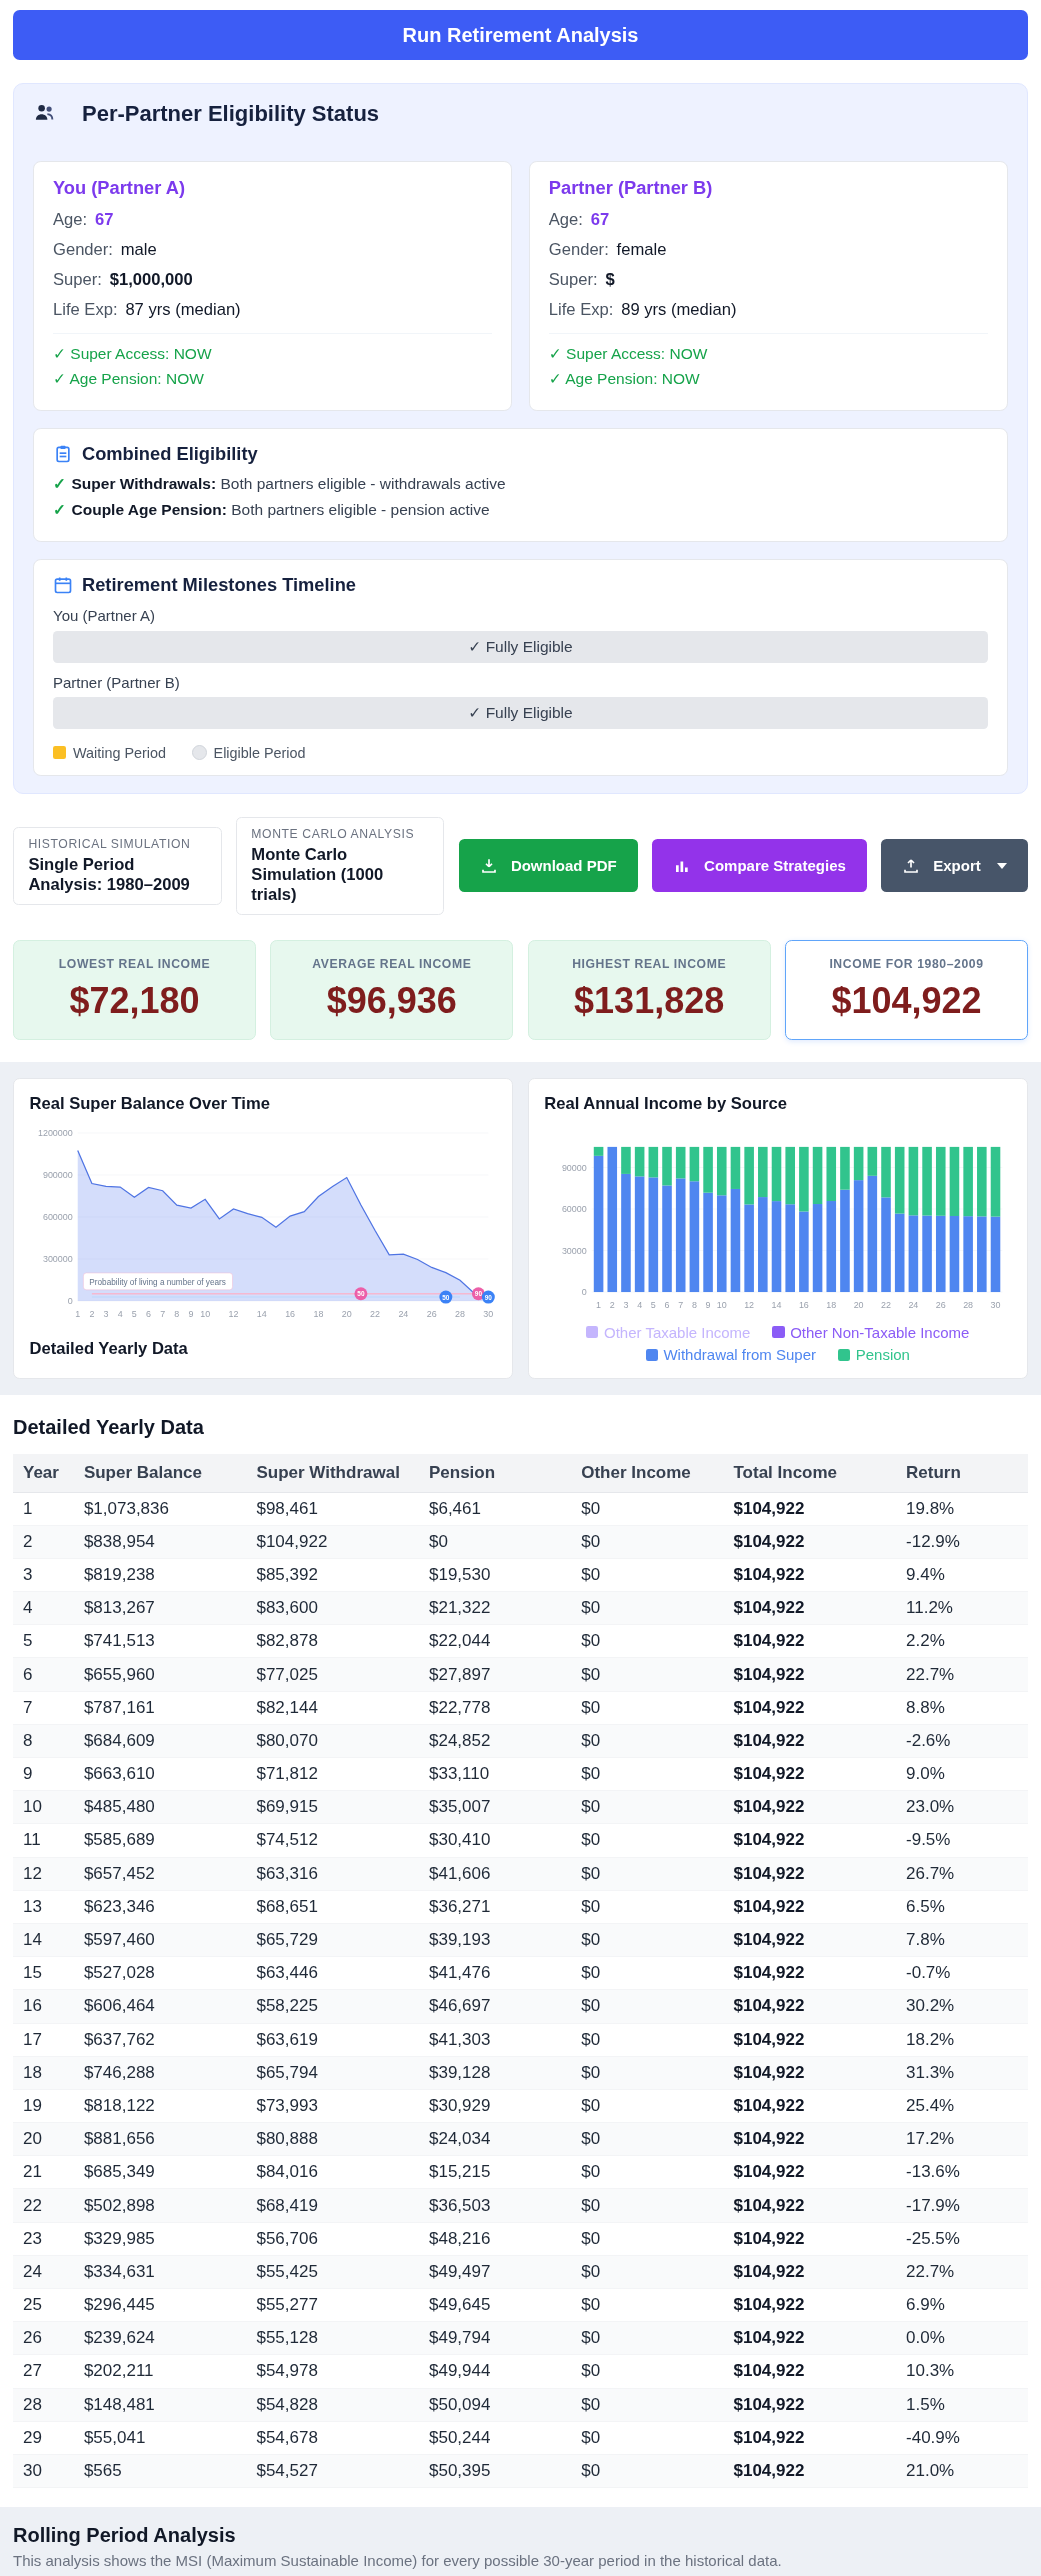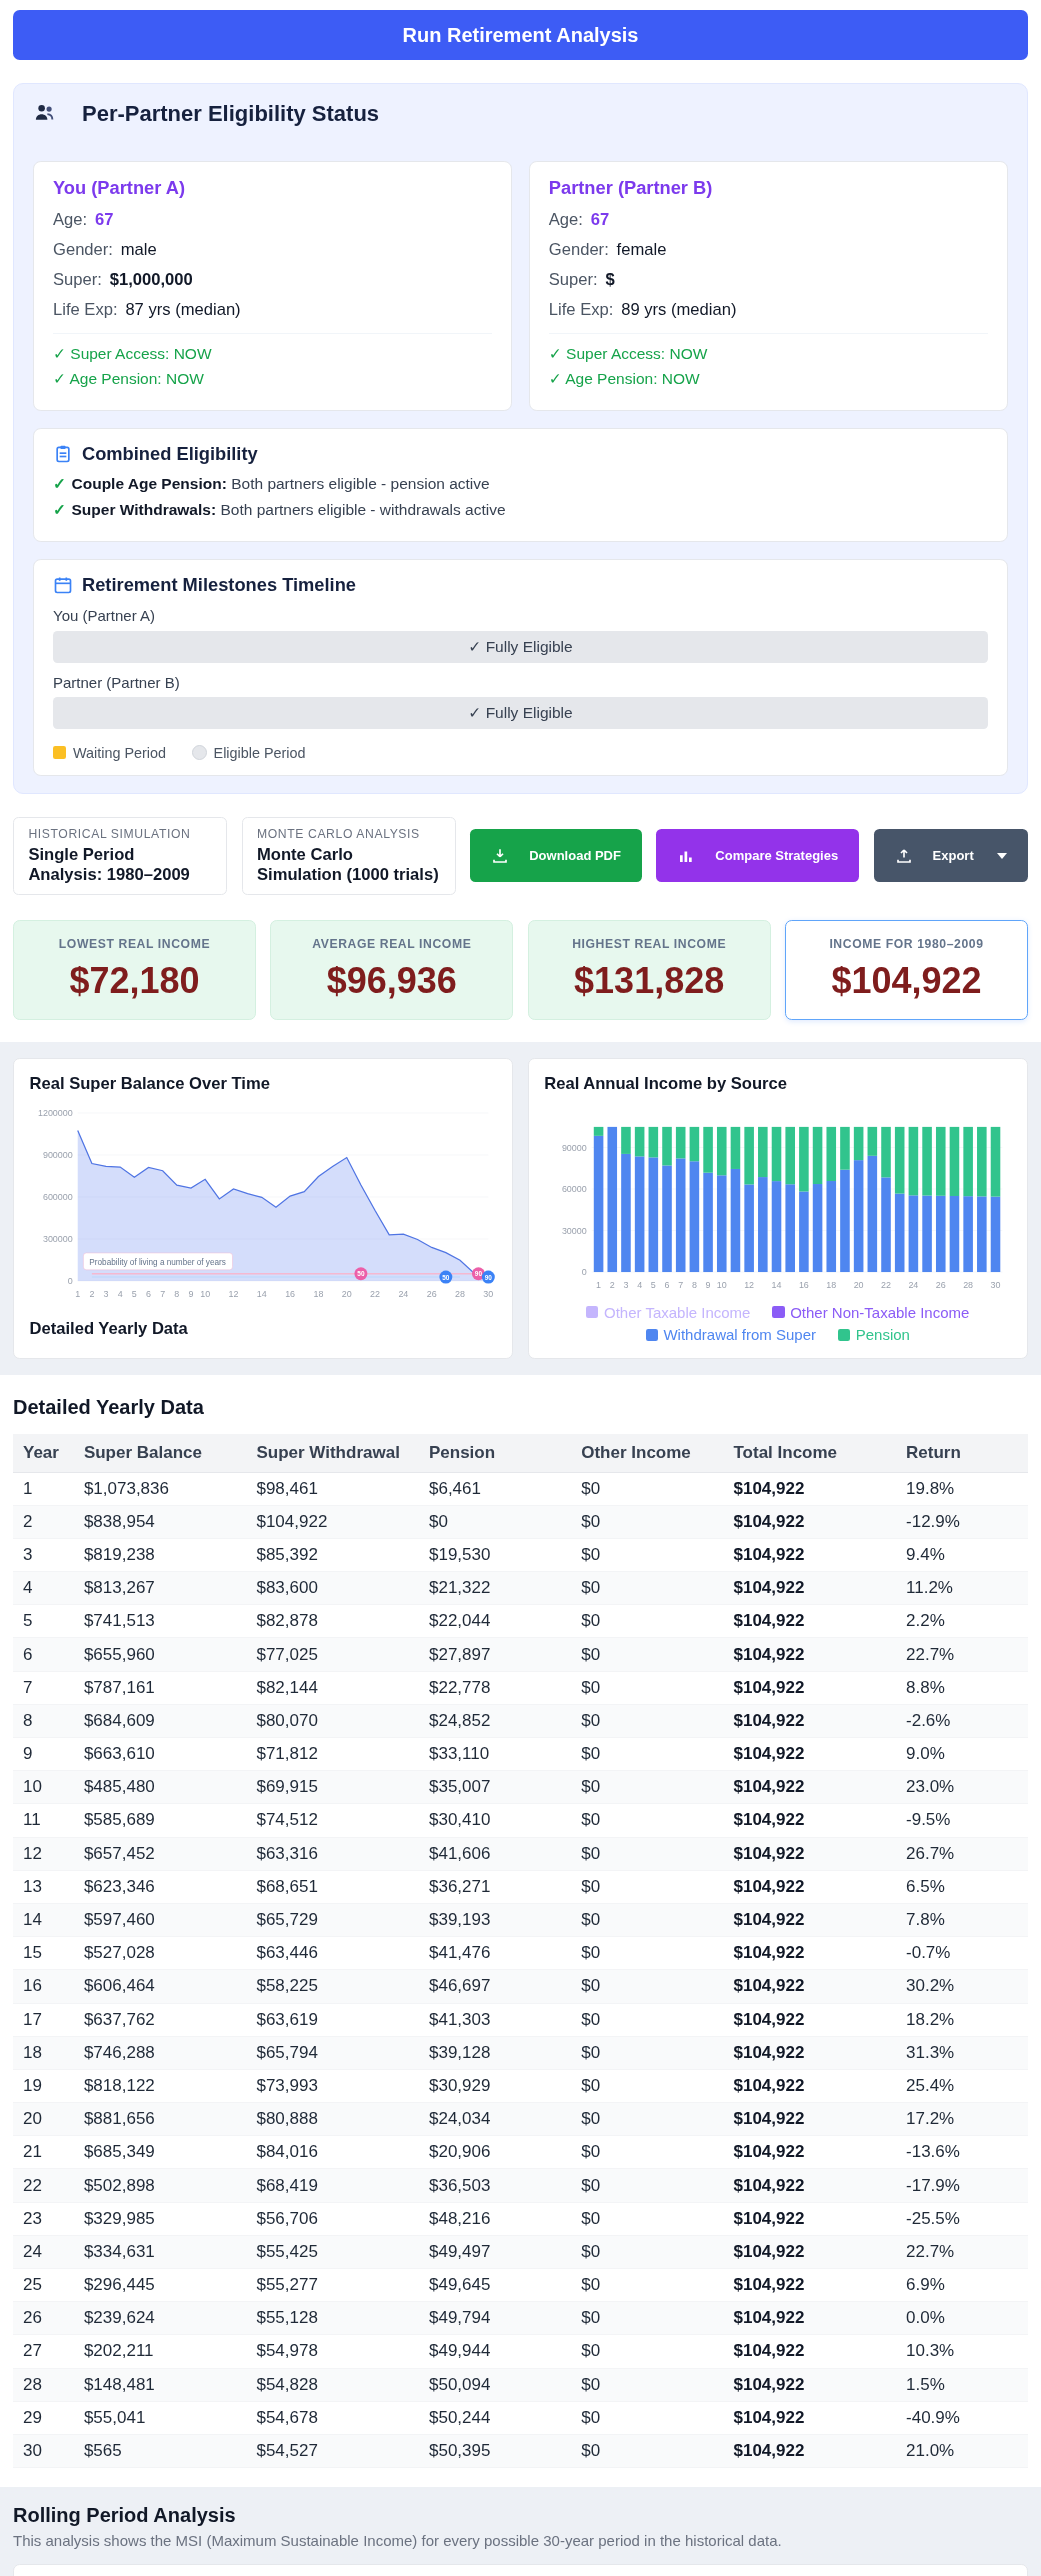--- a/index.html
+++ b/index.html
@@ -32,21 +32,21 @@
     font-size:15.5px;color:#374151;}
   .tl-legend{display:flex;gap:25.5px;margin-top:15.5px;font-size:14.4px;color:#4b5563;align-items:center;}
   .tl-leg-item{display:inline-flex;align-items:center;gap:6.7px;}
   .sq-yellow{width:13.3px;height:13.3px;background:#fbbf24;border-radius:2.2px;display:inline-block;}
   .circ-gray{width:13.3px;height:13.3px;background:#e5e7eb;border:0.6px solid #d1d5db;border-radius:50%;display:inline-block;}
   
   .toolbar{display:flex;gap:14.4px;align-items:center;margin-bottom:24.4px;}
   .info-box{flex:1.25;background:#fff;border:0.6px solid #e5e7eb;border-radius:5.5px;padding:9px 14.4px;}
   .info-label{font-size:12.2px;color:#6b7280;letter-spacing:0.6px;margin-bottom:4.4px;}
   .info-value{font-size:16.6px;font-weight:700;color:#111827;}
-  .btn{display:inline-flex;align-items:center;gap:20px;border:none;border-radius:5.5px;color:#fff;font-size:13px;
+  .btn{display:inline-flex;align-items:center;gap:13px;border:none;border-radius:5.5px;color:#fff;font-size:15px;
     font-weight:600;font-family:inherit;height:53px;padding:0 21px;cursor:pointer;white-space:nowrap;}
   .btn-green{background:#16a34a;}
   .btn-purple{background:#9333ea;}
   .btn-dark{background:#475569;}
   .caret{width:0;height:0;border-left:5.5px solid transparent;border-right:5.5px solid transparent;border-top:6.7px solid #fff;margin-left:3.3px;}
   
   .stats-row{display:grid;grid-template-columns:repeat(4,1fr);gap:14.4px;margin-bottom:22px;}
   .stat-card{border-radius:6.7px;padding:16.6px 11px;text-align:center;}
   .stat-green{background:#e7f8ee;border:0.6px solid #d4f0e0;}
   .stat-highlight{background:#ffffff;border:1.7px solid #60a5fa;box-shadow:0 1.1px 5.5px rgba(59,130,246,.15);}
@@ -149,24 +149,24 @@
       <div class="card-head">
         <svg viewBox="0 0 24 24" style="width:20px;height:20px">
           <rect x="5" y="4" width="14" height="17" rx="2" fill="none" stroke="#3b82f6" stroke-width="2"></rect>
           <rect x="9" y="2" width="6" height="4" rx="1" fill="#3b82f6"></rect>
           <line x1="8" y1="11" x2="16" y2="11" stroke="#3b82f6" stroke-width="2"></line>
           <line x1="8" y1="15" x2="16" y2="15" stroke="#3b82f6" stroke-width="2"></line>
         </svg>
         <span>Combined Eligibility</span>
       </div>
       <div class="citem">
+        <span class="check">✓</span><span class="cbold">Super Withdrawals:</span><span>Both partners eligible - withdrawals active</span>
+      </div>
+      <div class="citem">
         <span class="check">✓</span><span class="cbold">Couple Age Pension:</span><span>Both partners eligible - pension active</span>
-      </div>
-      <div class="citem">
-        <span class="check">✓</span><span class="cbold">Super Withdrawals:</span><span>Both partners eligible - withdrawals active</span>
       </div>
     </div>
 
     <div class="card timeline">
       <div class="card-head">
         <svg viewBox="0 0 24 24" style="width:20px;height:20px">
           <rect x="3" y="5" width="18" height="16" rx="2" fill="none" stroke="#3b82f6" stroke-width="2"></rect>
           <line x1="3" y1="10" x2="21" y2="10" stroke="#3b82f6" stroke-width="2"></line>
           <line x1="8" y1="3" x2="8" y2="7" stroke="#3b82f6" stroke-width="2"></line>
           <line x1="16" y1="3" x2="16" y2="7" stroke="#3b82f6" stroke-width="2"></line>
@@ -604,21 +604,21 @@
             <td>$80,888</td>
             <td>$24,034</td>
             <td>$0</td>
             <td class="bold">$104,922</td>
             <td>17.2%</td>
           </tr>
           <tr>
             <td>21</td>
             <td>$685,349</td>
             <td>$84,016</td>
-            <td>$20,906</td>
+            <td>$15,215</td>
             <td>$0</td>
             <td class="bold">$104,922</td>
             <td>-13.6%</td>
           </tr>
           <tr>
             <td>22</td>
             <td>$502,898</td>
             <td>$68,419</td>
             <td>$36,503</td>
             <td>$0</td>

